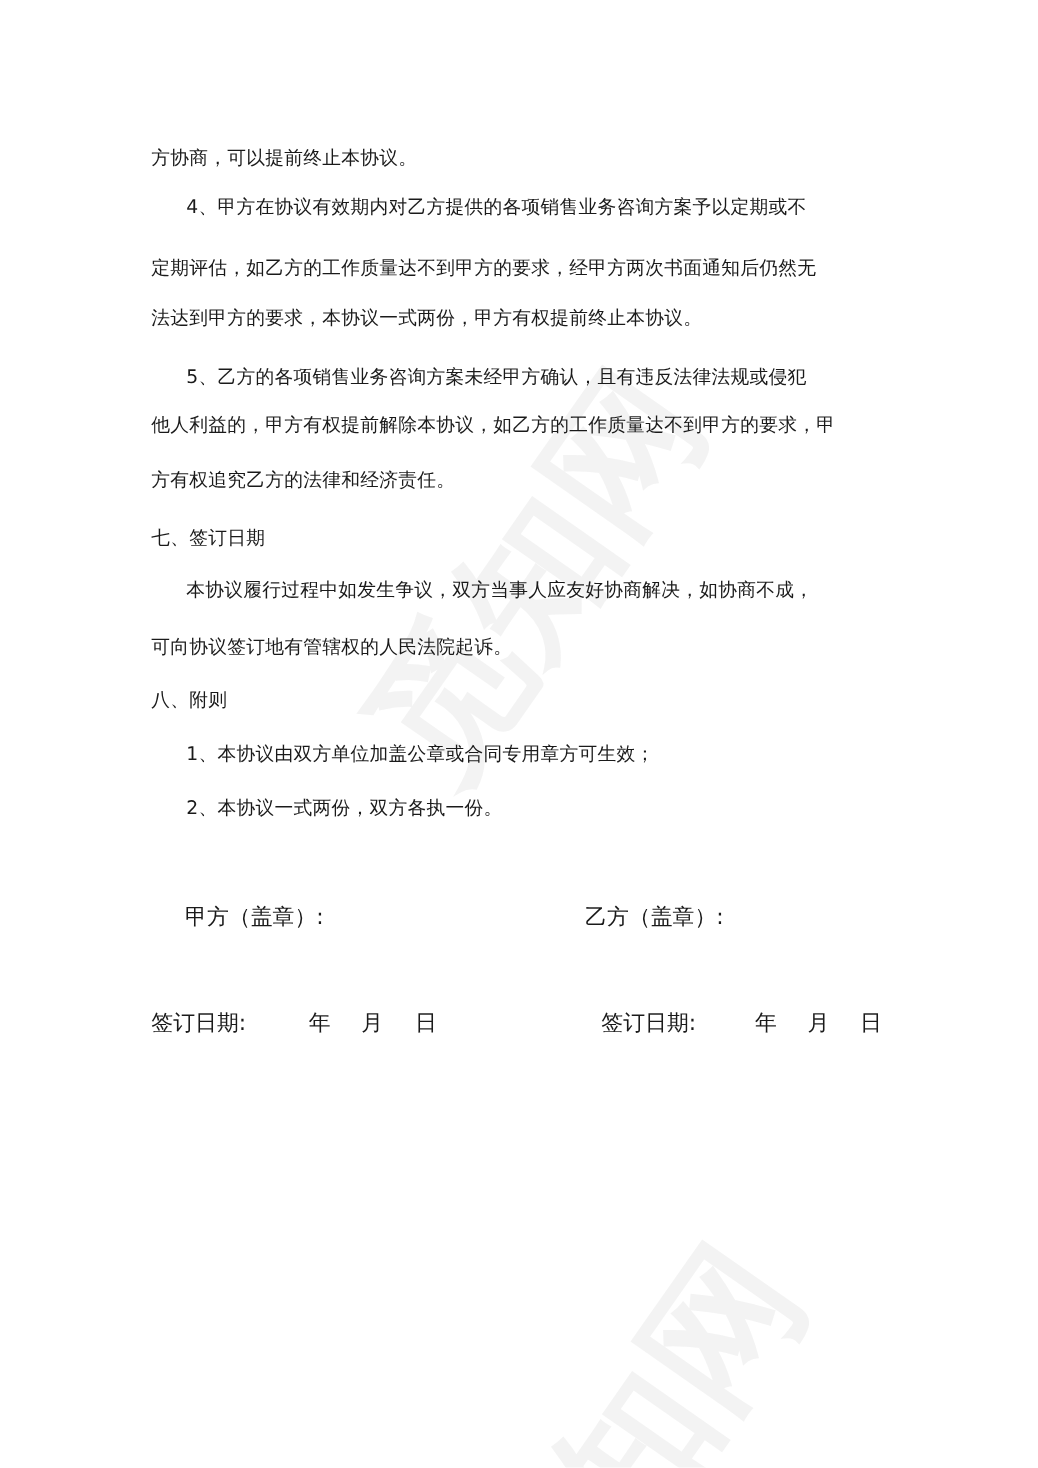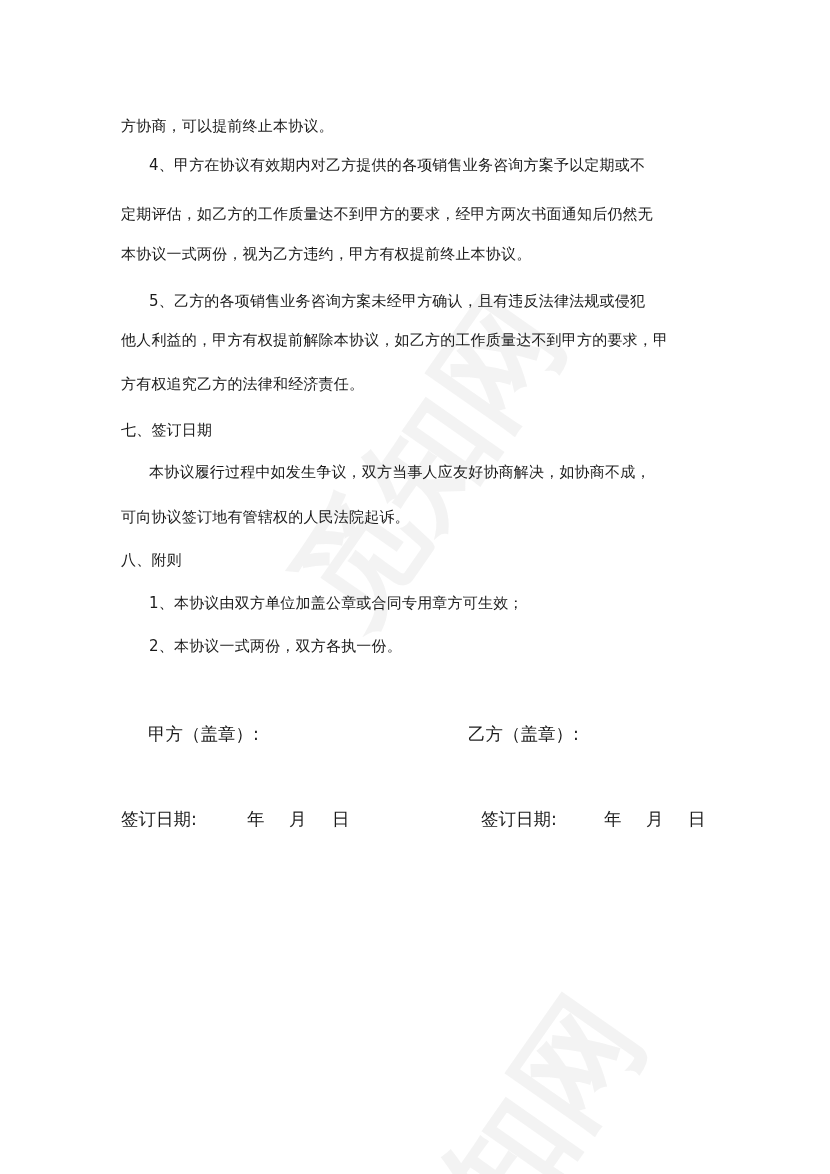--- a/index.html
+++ b/index.html
@@ -51,21 +51,21 @@
 <body>
 
 <div class="page">
 
   <div class="watermark" style="left:250px; top:380px;">觅知网</div>
   <div class="watermark" style="left:330px; top:1080px;">觅知网</div>
 
   <div class="line" style="top:114px;">方协商，可以提前终止本协议。</div>
   <div class="line indent" style="top:153px;">4、甲方在协议有效期内对乙方提供的各项销售业务咨询方案予以定期或不</div>
   <div class="line" style="top:202px;">定期评估，如乙方的工作质量达不到甲方的要求，经甲方两次书面通知后仍然无</div>
-  <div class="line" style="top:242px;">本协议一式两份，视为乙方违约，甲方有权提前终止本协议。</div>
+  <div class="line" style="top:242px;">法达到甲方的要求，本协议一式两份，甲方有权提前终止本协议。</div>
   <div class="line indent" style="top:289px;">5、乙方的各项销售业务咨询方案未经甲方确认，且有违反法律法规或侵犯</div>
   <div class="line" style="top:328px;">他人利益的，甲方有权提前解除本协议，如乙方的工作质量达不到甲方的要求，甲</div>
   <div class="line" style="top:372px;">方有权追究乙方的法律和经济责任。</div>
   <div class="line" style="top:418px;">七、签订日期</div>
   <div class="line indent" style="top:460px;">本协议履行过程中如发生争议，双方当事人应友好协商解决，如协商不成，</div>
   <div class="line" style="top:505px;">可向协议签订地有管辖权的人民法院起诉。</div>
   <div class="line" style="top:548px;">八、附则</div>
   <div class="line indent" style="top:591px;">1、本协议由双方单位加盖公章或合同专用章方可生效；</div>
   <div class="line indent" style="top:634px;">2、本协议一式两份，双方各执一份。</div>
 

